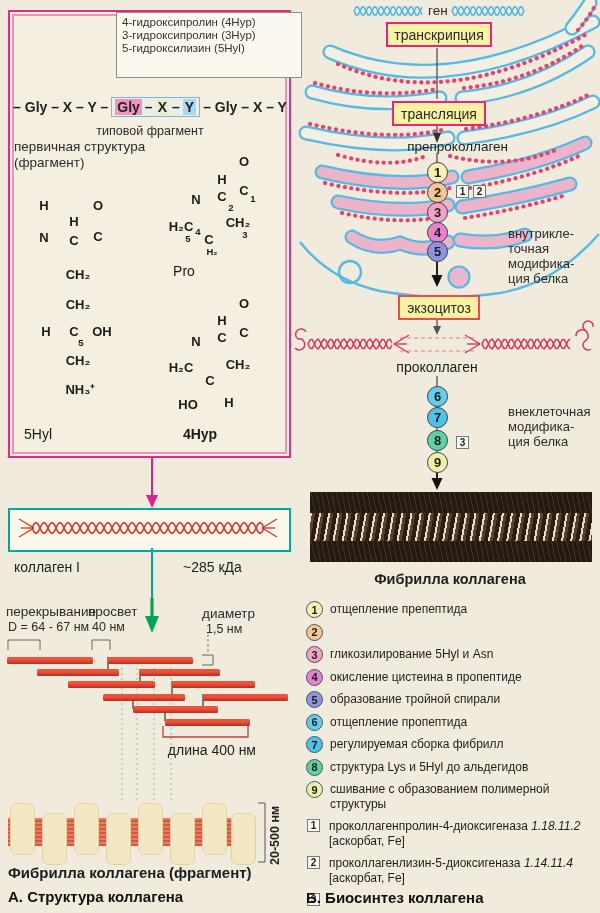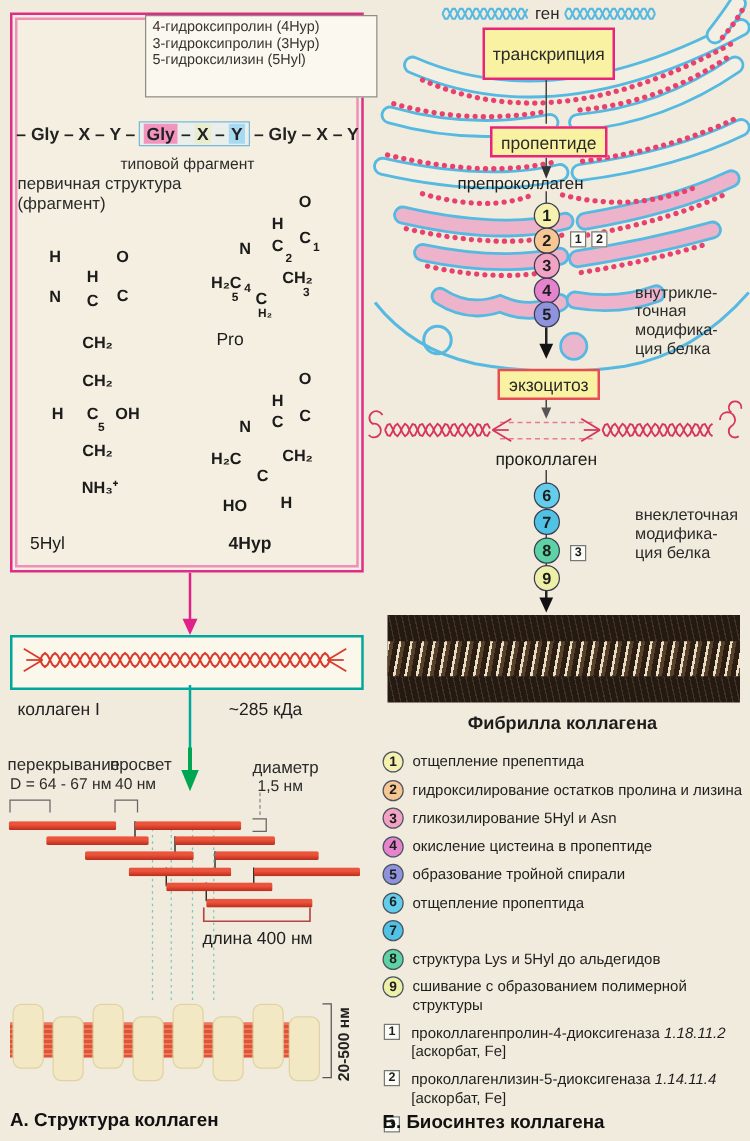--- a/index.html
+++ b/index.html
@@ -304,39 +304,40 @@
 <div class="bar" style="left:108px;top:657px;width:85px;"></div>
 <div class="bar" style="left:37px;top:669px;width:82px;"></div>
 <div class="bar" style="left:140px;top:669px;width:80px;"></div>
 <div class="bar" style="left:68px;top:681px;width:87px;"></div>
 <div class="bar" style="left:172px;top:681px;width:83px;"></div>
 <div class="bar" style="left:103px;top:694px;width:82px;"></div>
 <div class="bar" style="left:203px;top:694px;width:85px;"></div>
 <div class="bar" style="left:133px;top:706px;width:85px;"></div>
 <div class="bar" style="left:165px;top:719px;width:85px;"></div>
 
-<div class="abs cap14" style="left:156px;top:742px;width:100px;text-align:center;">длина 400 нм</div>
+<div class="abs cap14" style="left:156px;top:742px;width:100px;text-align:right;">длина 400 нм</div>
 
 <div class="abs band"></div>
 <div class="block" style="left:10px;top:803px;"></div>
 <div class="block" style="left:42px;top:813px;"></div>
 <div class="block" style="left:74px;top:803px;"></div>
 <div class="block" style="left:106px;top:813px;"></div>
 <div class="block" style="left:138px;top:803px;"></div>
 <div class="block" style="left:170px;top:813px;"></div>
 <div class="block" style="left:202px;top:803px;"></div>
 <div class="block" style="left:231px;top:813px;"></div>
 <div class="abs vlabel">20-500 нм</div>
 
-<div class="abs title" style="left:8px;top:888px;">А. Структура коллаген</div>
+<div class="abs" style="left:8px;top:864px;font-size:15px;font-weight:600;z-index:3;">Фибрилла коллагена (фрагмент)</div>
+<div class="abs title" style="left:8px;top:888px;">А. Структура коллагена</div>
 
 <div class="abs cap13" style="left:428px;top:3px;z-index:3;">ген</div>
-<div class="abs ybox" style="left:386px;top:22px;width:106px;height:42px;">транскрипция</div>
-<div class="abs ybox" style="left:392px;top:101px;width:94px;height:25px;">пропептиде</div>
-<div class="abs" style="left:366px;top:139px;width:142px;text-align:left;font-size:13.5px;z-index:3;">препроколлаген</div>
+<div class="abs ybox" style="left:386px;top:22px;width:106px;height:25px;">транскрипция</div>
+<div class="abs ybox" style="left:392px;top:101px;width:94px;height:25px;">трансляция</div>
+<div class="abs" style="left:366px;top:139px;width:142px;text-align:right;font-size:13.5px;z-index:3;">препроколлаген</div>
 
 <div class="pc" style="left: 427px; top: 162px; background: rgb(246, 241, 174);">1</div>
 <div class="pc" style="left: 427px; top: 182px; background: rgb(246, 198, 147);">2</div>
 <div class="pc" style="left: 427px; top: 202px; background: rgb(242, 163, 195);">3</div>
 <div class="pc" style="left: 427px; top: 222px; background: rgb(229, 131, 205);">4</div>
 <div class="pc" style="left: 427px; top: 241px; background: rgb(143, 147, 221);">5</div>
 <div class="mini-square" style="left:456px;top:185px;">1</div>
 <div class="mini-square" style="left:473px;top:185px;">2</div>
 
 <div class="abs side-label" style="left:508px;top:226px;">
@@ -366,40 +367,40 @@
     </div>
 <div class="abs" style="left:330px;top:571px;width:240px;text-align:center;font-size:14.5px;font-weight:600;z-index:3;">Фибрилла коллагена</div>
 
 <div class="abs" id="legend">
       <div class="lg-row">
         <span class="lg-c" style="background: rgb(246, 241, 174);">1</span>
         <div class="lg-t">отщепление препептида</div>
       </div>
       <div class="lg-row">
         <span class="lg-c" style="background: rgb(246, 198, 147);">2</span>
-        <div class="lg-t">гидроксилирование остатков пролина и лизина</div>
       </div>
       <div class="lg-row">
         <span class="lg-c" style="background: rgb(242, 163, 195);">3</span>
         <div class="lg-t">гликозилирование 5Hyl и Asn</div>
       </div>
       <div class="lg-row">
         <span class="lg-c" style="background: rgb(229, 131, 205);">4</span>
         <div class="lg-t">окисление цистеина в пропептиде</div>
       </div>
       <div class="lg-row">
         <span class="lg-c" style="background: rgb(143, 147, 221);">5</span>
         <div class="lg-t">образование тройной спирали</div>
       </div>
       <div class="lg-row">
         <span class="lg-c" style="background: rgb(99, 205, 236);">6</span>
         <div class="lg-t">отщепление пропептида</div>
       </div>
       <div class="lg-row">
         <span class="lg-c" style="background: rgb(79, 194, 230);">7</span>
+        <div class="lg-t">регулируемая сборка фибрилл</div>
       </div>
       <div class="lg-row">
         <span class="lg-c" style="background: rgb(93, 211, 165);">8</span>
         <div class="lg-t">структура Lys и 5Hyl до альдегидов</div>
       </div>
       <div class="lg-row">
         <span class="lg-c" style="background: rgb(238, 240, 168);">9</span>
         <div class="lg-t">сшивание с образованием полимерной<div>структуры</div></div>
       </div>
       <div class="lg-row ez">

